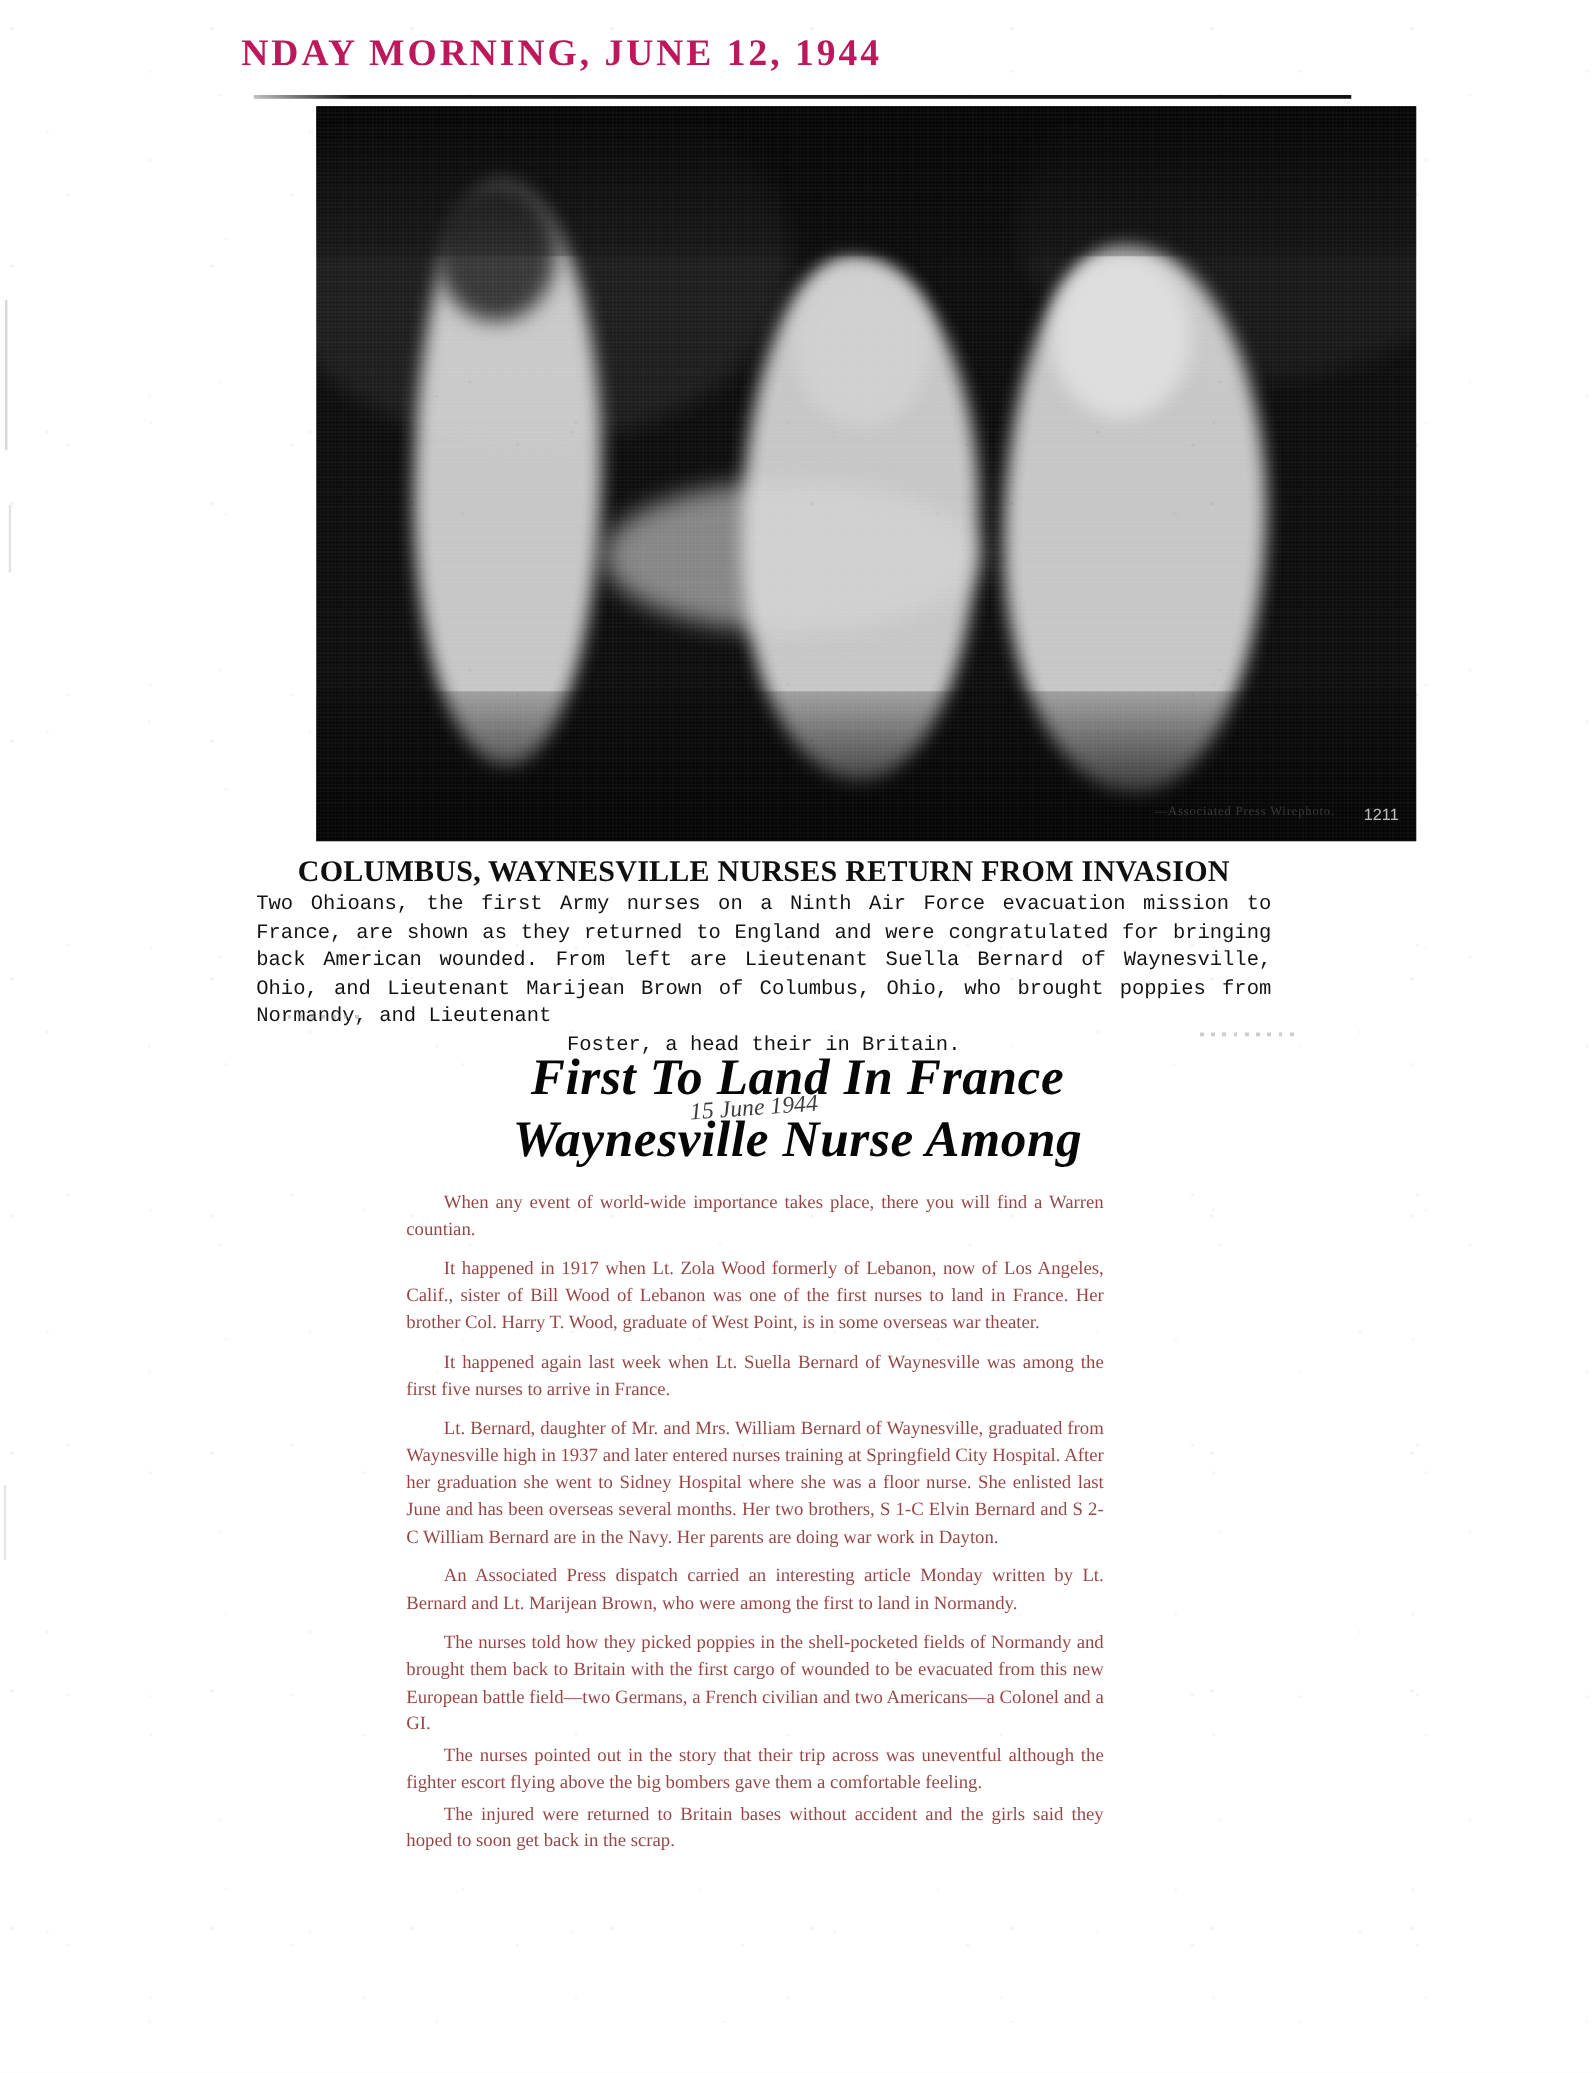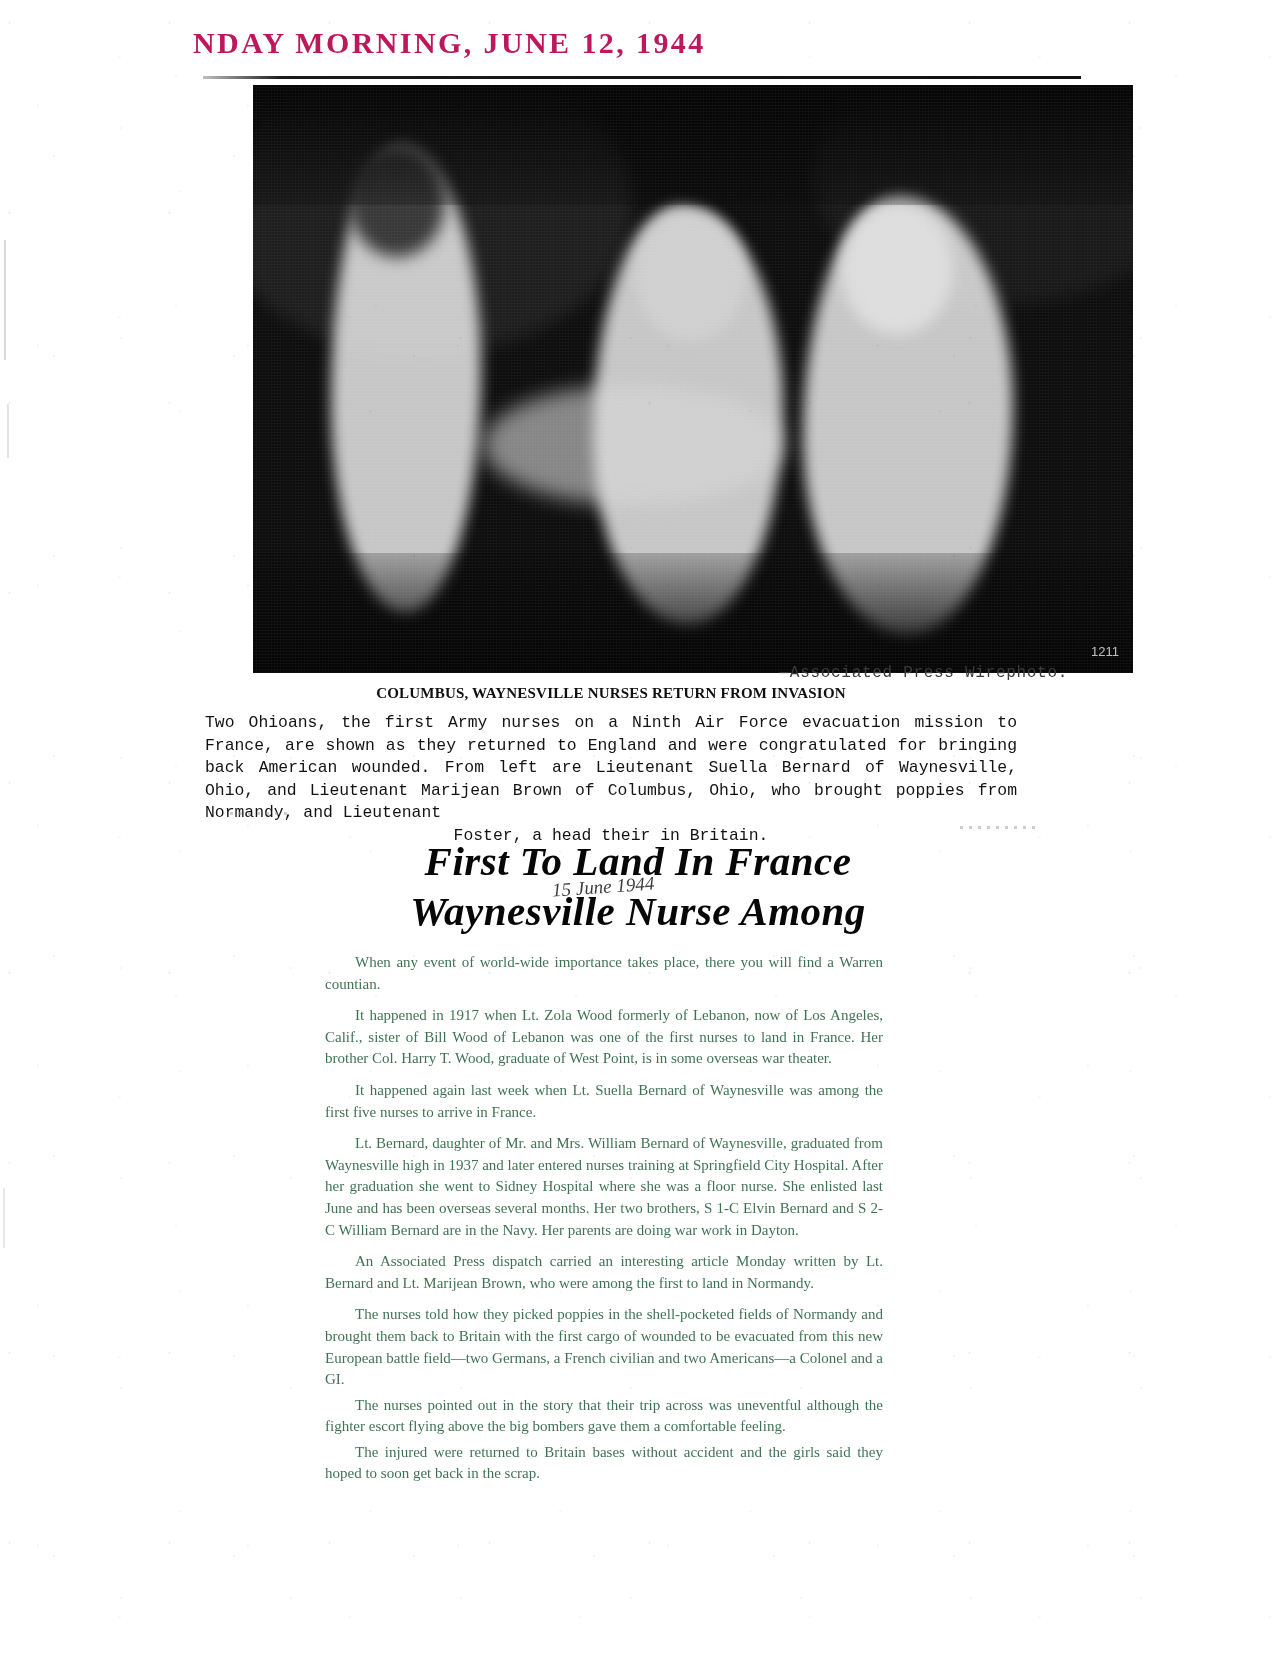--- a/index.html
+++ b/index.html
@@ -80,29 +80,29 @@
       repeating-linear-gradient(0deg, rgba(255,255,255,.05) 0 1px, transparent 1px 3px),
       repeating-linear-gradient(90deg, rgba(255,255,255,.04) 0 1px, transparent 1px 3px);
   }
   .photo-sig{
     position:absolute;right:14px;bottom:14px;
     color:#e9e9e9;font-size:13px;font-family:"Liberation Sans",sans-serif;opacity:.8;
   }
 
   
   .credit{
-    position:absolute;right:208px;top:664px;
-    font-family:Liberation Mono, monospace;
-    font-size:16px;letter-spacing:.7px;color:#3a3a3a;
+    position:absolute;right:208px;top:644px;
+    font-family:Liberation Serif, serif;
+    font-size:10px;letter-spacing:.7px;color:#3a3a3a;
   }
   .cap-head{
     position:absolute;left:205px;top:685px;width:812px;
     text-align:center;
     font-family:"Liberation Serif", serif;
-    font-weight:700;font-size:15px;letter-spacing:.2px;
+    font-weight:700;font-size:24px;letter-spacing:.2px;
     color:#101010;
   }
   .cap-body{
     position:absolute;left:205px;top:712px;width:812px;
     font-family:Liberation Mono, monospace;
     font-size:16.4px;line-height:22.6px;
     color:#131313;
     text-align:justify;
   }
   .cap-body .last{display:block;text-align:center;}
@@ -125,21 +125,21 @@
     transform:rotate(-4deg);
     opacity:.85;
   }
 
   
   .article{
     position:absolute;left:325px;top:952px;width:558px;
     font-family:"Liberation Serif", serif;
     font-size:15px;line-height:21.6px;
     text-align:justify;
-    color:#14532d;
+    color:#7f1d1d;
     opacity:.82;
   }
   .article p{margin:0 0 10px 0;text-indent:30px;}
   .article p.tight{margin-bottom:4px;}
   .dot-row{
     position:absolute;left:230px;top:812px;width:60px;height:3px;
     background:repeating-linear-gradient(90deg,#9a9a9a 0 3px,transparent 3px 9px);
     opacity:.5;
   }
   .dot-row.r2{left:960px;top:826px;width:80px;}

